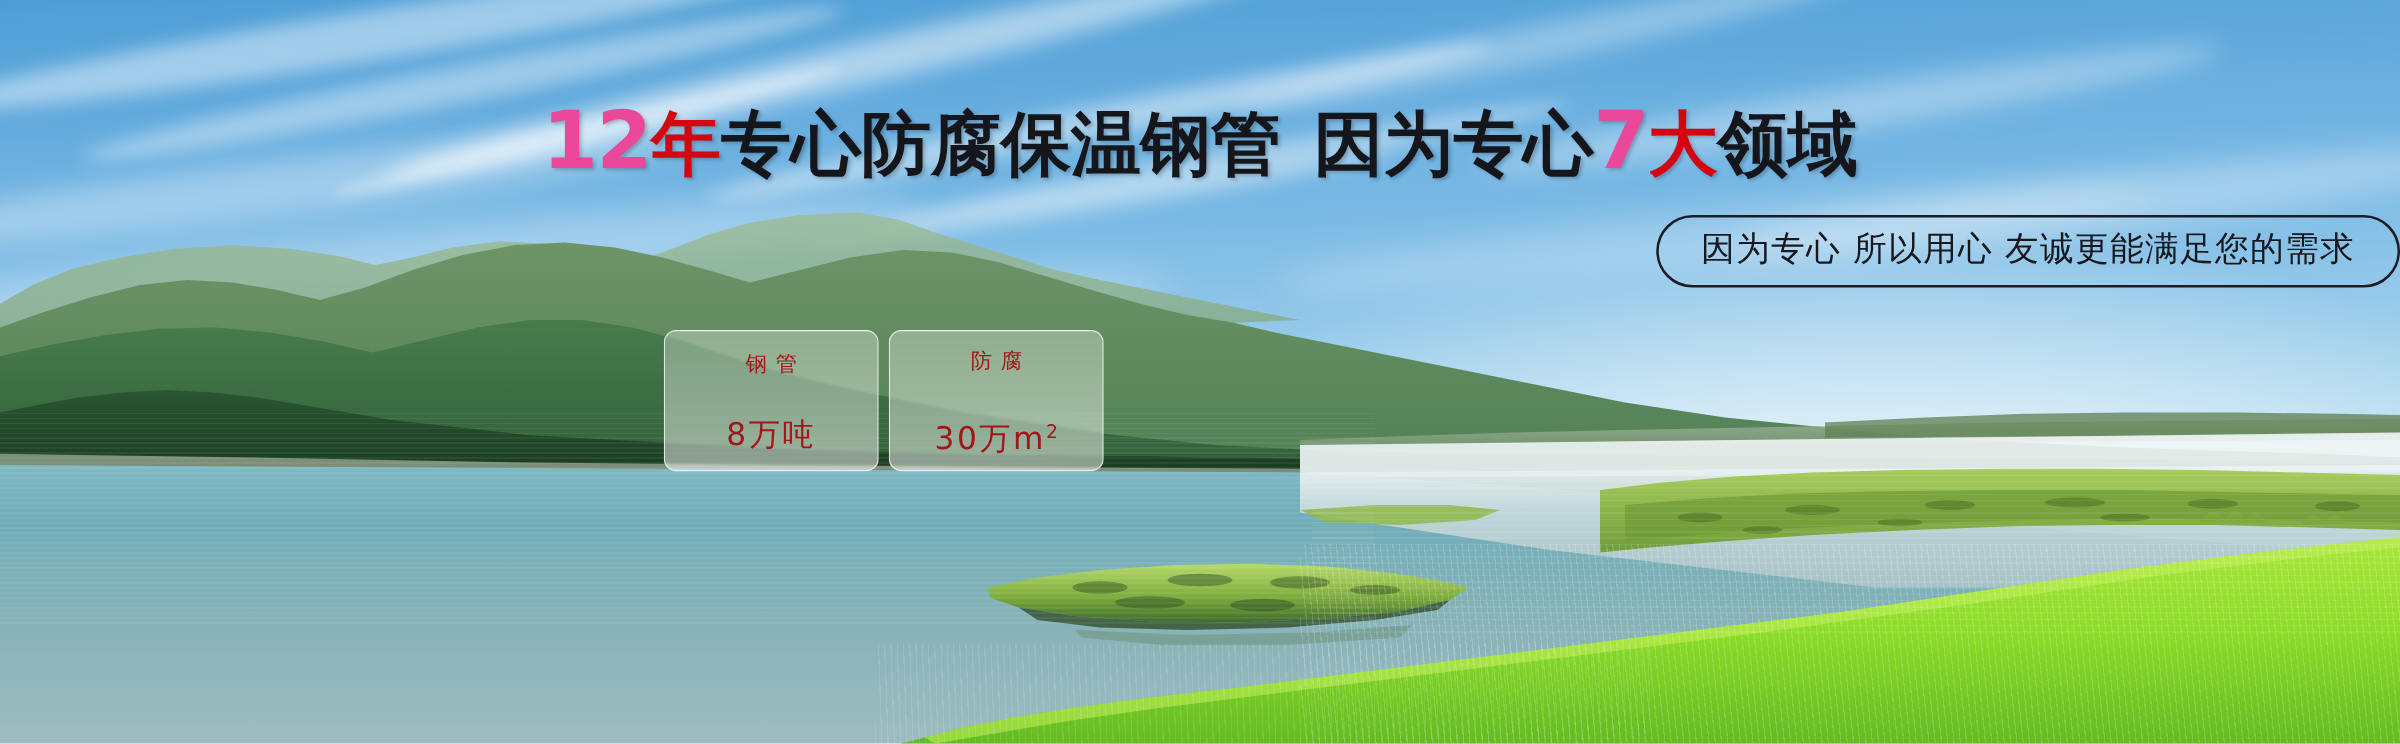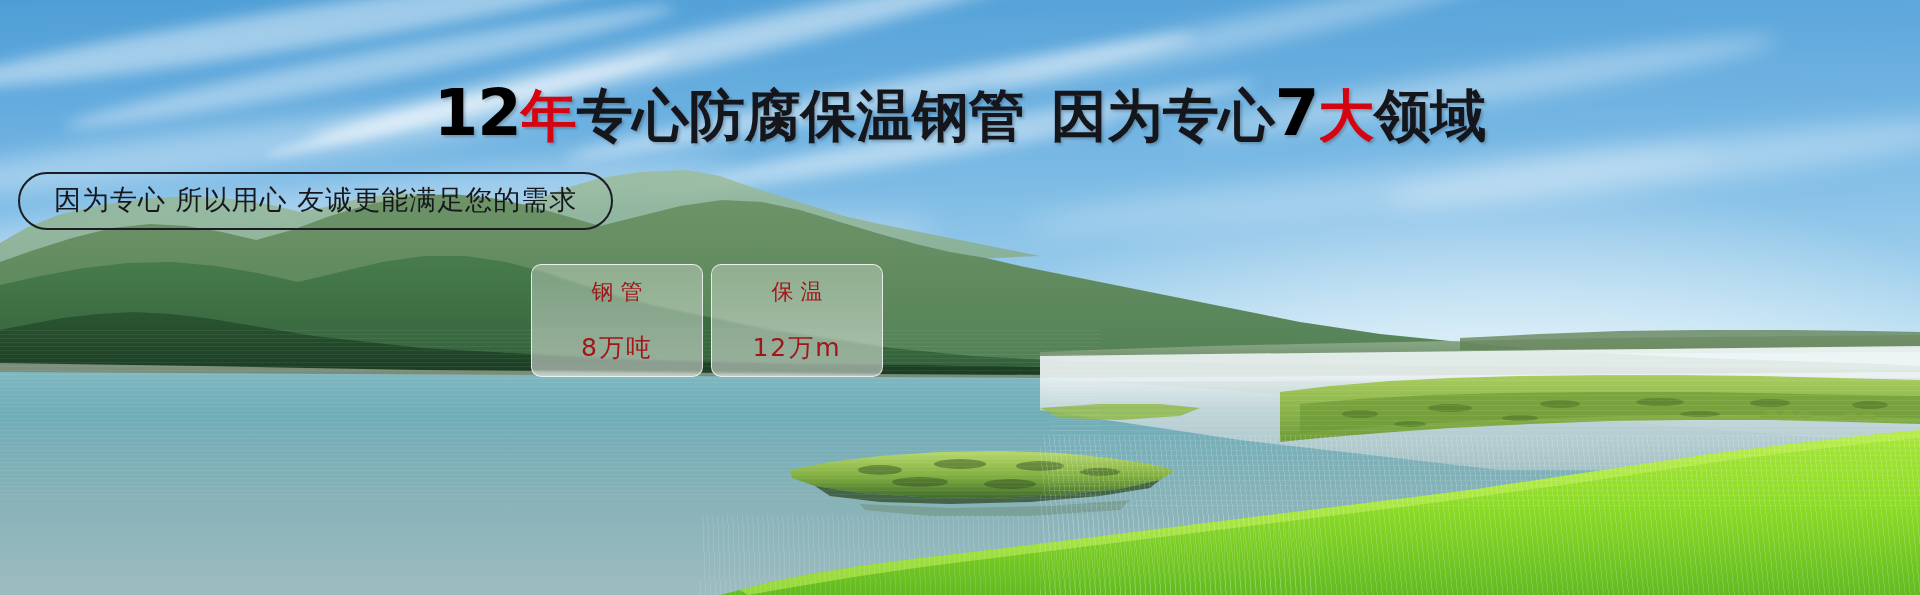--- a/index.html
+++ b/index.html
@@ -53,40 +53,40 @@
     background:repeating-linear-gradient(88deg, rgba(255,255,255,.18) 0px, rgba(255,255,255,.18) 1px, rgba(0,0,0,0) 1px, rgba(0,0,0,0) 5px);
     opacity:.6; pointer-events:none; }
 
   
   .content{ position:absolute; inset:0; }
 
   .headline{ position:absolute; left:0; right:0; top:82px; text-align:center;
     font-family:"DejaVu Sans","Liberation Sans",sans-serif;
     font-weight:700; font-size:56px; line-height:62px; white-space:nowrap;
     letter-spacing:0px; }
-  .headline .num{ color:#000000; font-size:64px; font-weight:700; letter-spacing:-1px;
+  .headline .num{ color:#ec4899; font-size:64px; font-weight:700; letter-spacing:-1px;
      text-shadow:2px 2px 3px rgba(0,0,0,.22); }
   .headline .red{ color:#d40511; text-shadow:2px 2px 3px rgba(0,0,0,.22); }
   .headline .dark{ color:#14161c; text-shadow:2px 2px 3px rgba(0,0,0,.22);text-align:center; }
   .headline .gap{ display:inline-block; width:26px; }
 
-  .sub-wrap{ position:absolute; left:18px; right:0; top:172px; text-align:left; }
+  .sub-wrap{ position:absolute; left:8px; right:0; top:172px; text-align:right; }
   .sub-pill{ display:inline-block; border:2px solid #1b1d24; border-radius:34px;
     padding:9px 34px 11px; font-size:27px; line-height:34px; color:#16181e;
     font-family:"DejaVu Sans","Liberation Sans",sans-serif; font-weight:400;
     white-space:nowrap; letter-spacing:1px; }
 
   
   .cards{ position:absolute; left:531px; top:264px; display:flex; gap:8px; }
   .card{ width:172px; height:113px; border-radius:10px;
     background:linear-gradient(180deg, rgba(255,255,255,.30) 0%, rgba(255,255,255,.42) 55%, rgba(255,255,255,.50) 100%);
     border:1px solid rgba(255,255,255,.75);
     display:flex; flex-direction:column; align-items:center; justify-content:center;
     backdrop-filter:blur(1px); }
-  .card .ttl{ color:#a2161a; font-size:22px; line-height:26px; letter-spacing:7px;
+  .card .ttl{ color:#a2161a; font-size:17px; line-height:26px; letter-spacing:7px;
     text-indent:7px; font-family:"DejaVu Sans","Liberation Sans",sans-serif; margin-bottom:12px; }
   .card .val{ color:#a2161a; font-size:25px; line-height:28px; letter-spacing:2px;
     font-family:"DejaVu Sans","Liberation Sans",sans-serif;margin-top:17px; }
   .card .val sup{ font-size:15px; vertical-align:super; letter-spacing:0; }
 </style>
 </head>
 <body>
 
 <div class="banner">
 
@@ -264,21 +264,21 @@
       <div class="sub-pill">因为专心 所以用心  友诚更能满足您的需求</div>
     </div>
 
     <div class="cards">
 
       <div class="card">
         <div class="ttl">钢管</div>
         <div class="val"><span>8万吨</span></div>
       </div>
 
-
       <div class="card">
-        <div class="ttl">保温</div>
-        <div class="val"><span>12万m</span></div>
+        <div class="ttl">防腐</div>
+        <div class="val"><span>30万m</span><sup>2</sup></div>
       </div>
+
 
     </div>
   </div>
 </div>
 
 </body></html>

